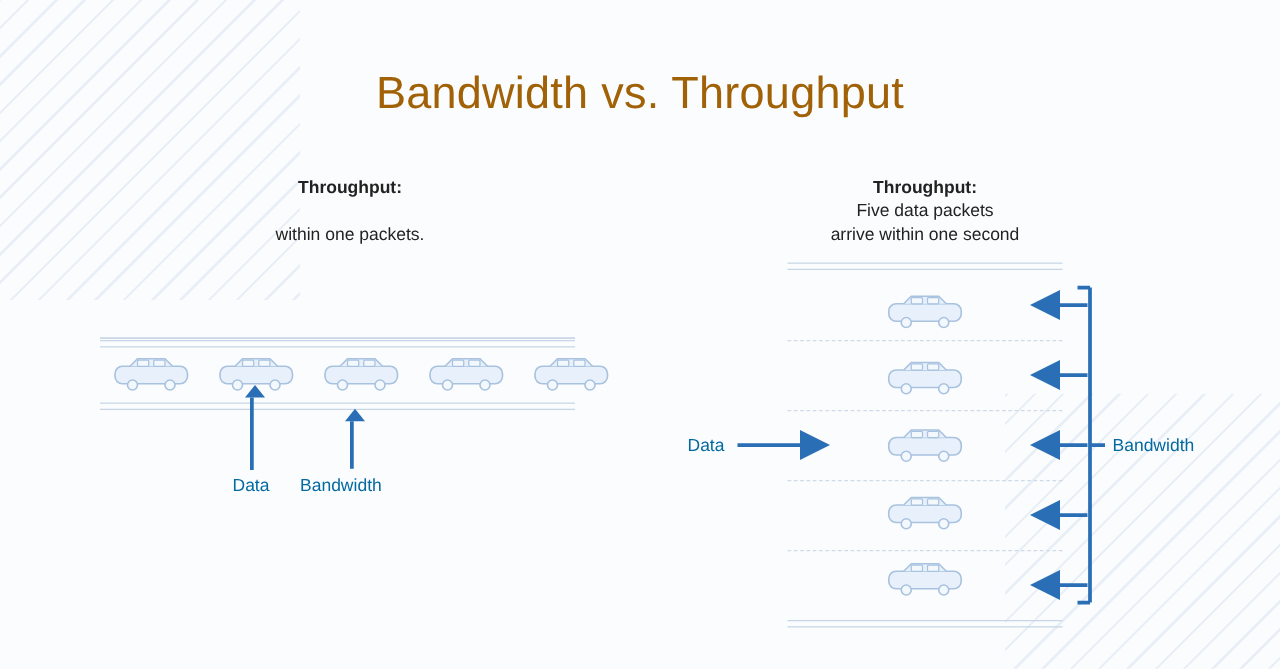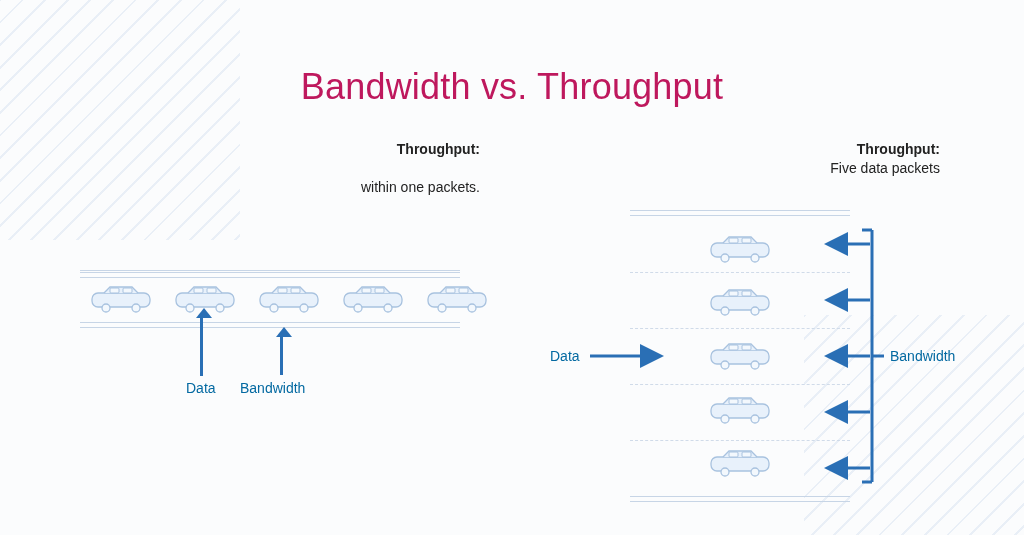--- a/index.html
+++ b/index.html
@@ -16,33 +16,33 @@
       transparent 2px,
       transparent 16px);
     pointer-events: none;
   }
   .bg-top-left { top: -80px; left: -80px; }
   .bg-bottom-right { bottom: -100px; right: -100px; }
 
   h1.title {
     position: absolute;
     width: 100%;
-    top: 66px;
+    top: 53px;
     text-align: center;
     font-size: 36px;
     font-weight: 400;
-    color: #be185d;
+    color: #a16207;
     letter-spacing: 0.2px;
   }
 
   .panel-left, .panel-right { position: absolute; }
   .panel-left  { left: 80px;  top: 140px; width: 400px; }
   .panel-right { left: 540px; top: 140px; width: 400px; }
 
-  .caption { text-align: right; font-size: 14px; line-height: 1.35; color: #222; }
+  .caption { text-align: center; font-size: 14px; line-height: 1.35; color: #222; }
   .caption .strong { font-weight: 700; }
 
   
   .road-single {
     position: absolute;
     top: 130px;
     left: 0;
     width: 380px;
     height: 60px;
   }
@@ -155,20 +155,21 @@
   <span class="arrow-label" style="top:240px; left:106px;">Data</span>
 
   <div class="arrow-up" style="top:197px; left:200px; height:38px;"></div>
   <span class="arrow-label" style="top:240px; left:160px;">Bandwidth</span>
 </div>
 
 <div class="panel-right">
   <div class="caption">
     <span class="strong">Throughput:</span><br>
     <span>Five data packets</span><br>
+    <span>arrive within one second</span>
   </div>
 
   <div class="road-multi">
     <div class="edge-top1"></div>
       <div class="edge-top2"></div>
     <div class="edge-bot1"></div>
       <div class="edge-bot2"></div>
     <div class="lane-divider" style="top:62px;"></div>
     <div class="lane-divider" style="top:118px;"></div>
     <div class="lane-divider" style="top:174px;"></div>

